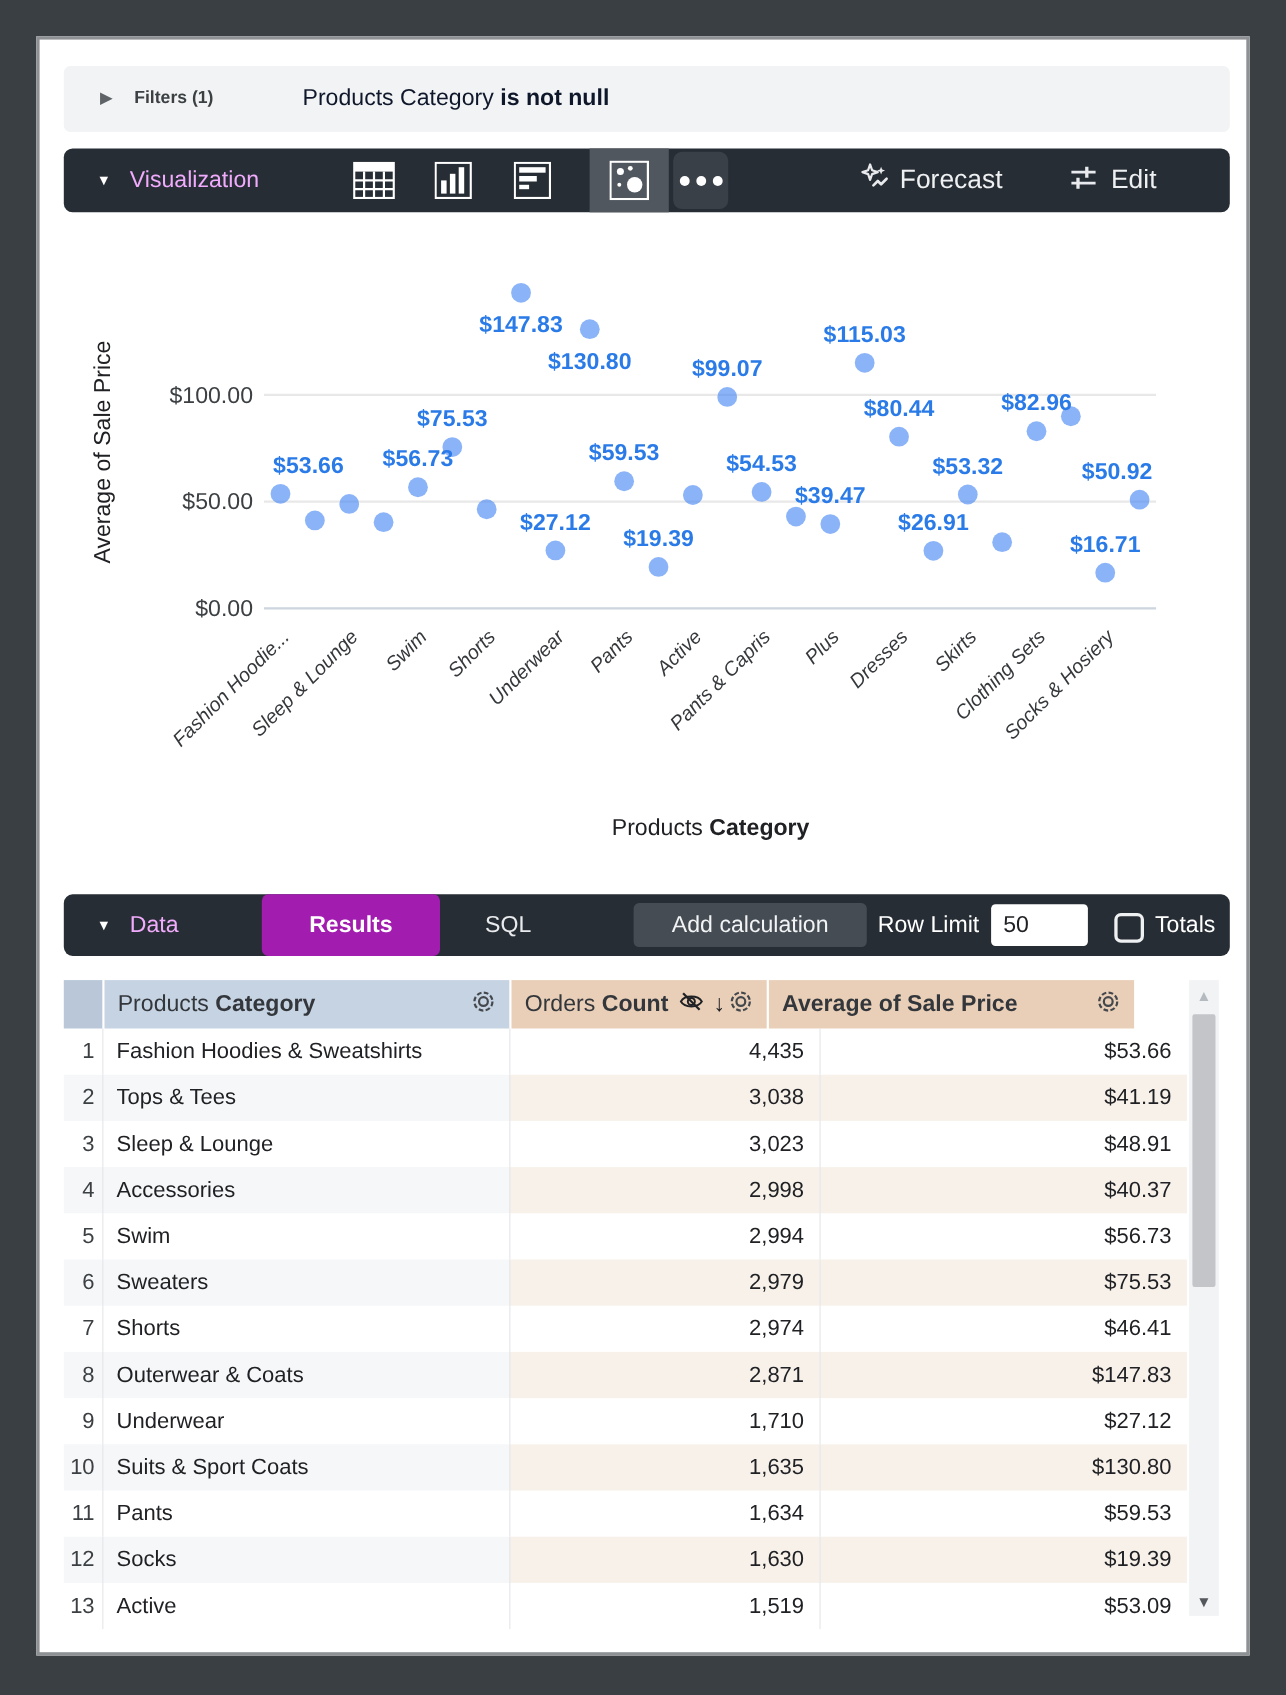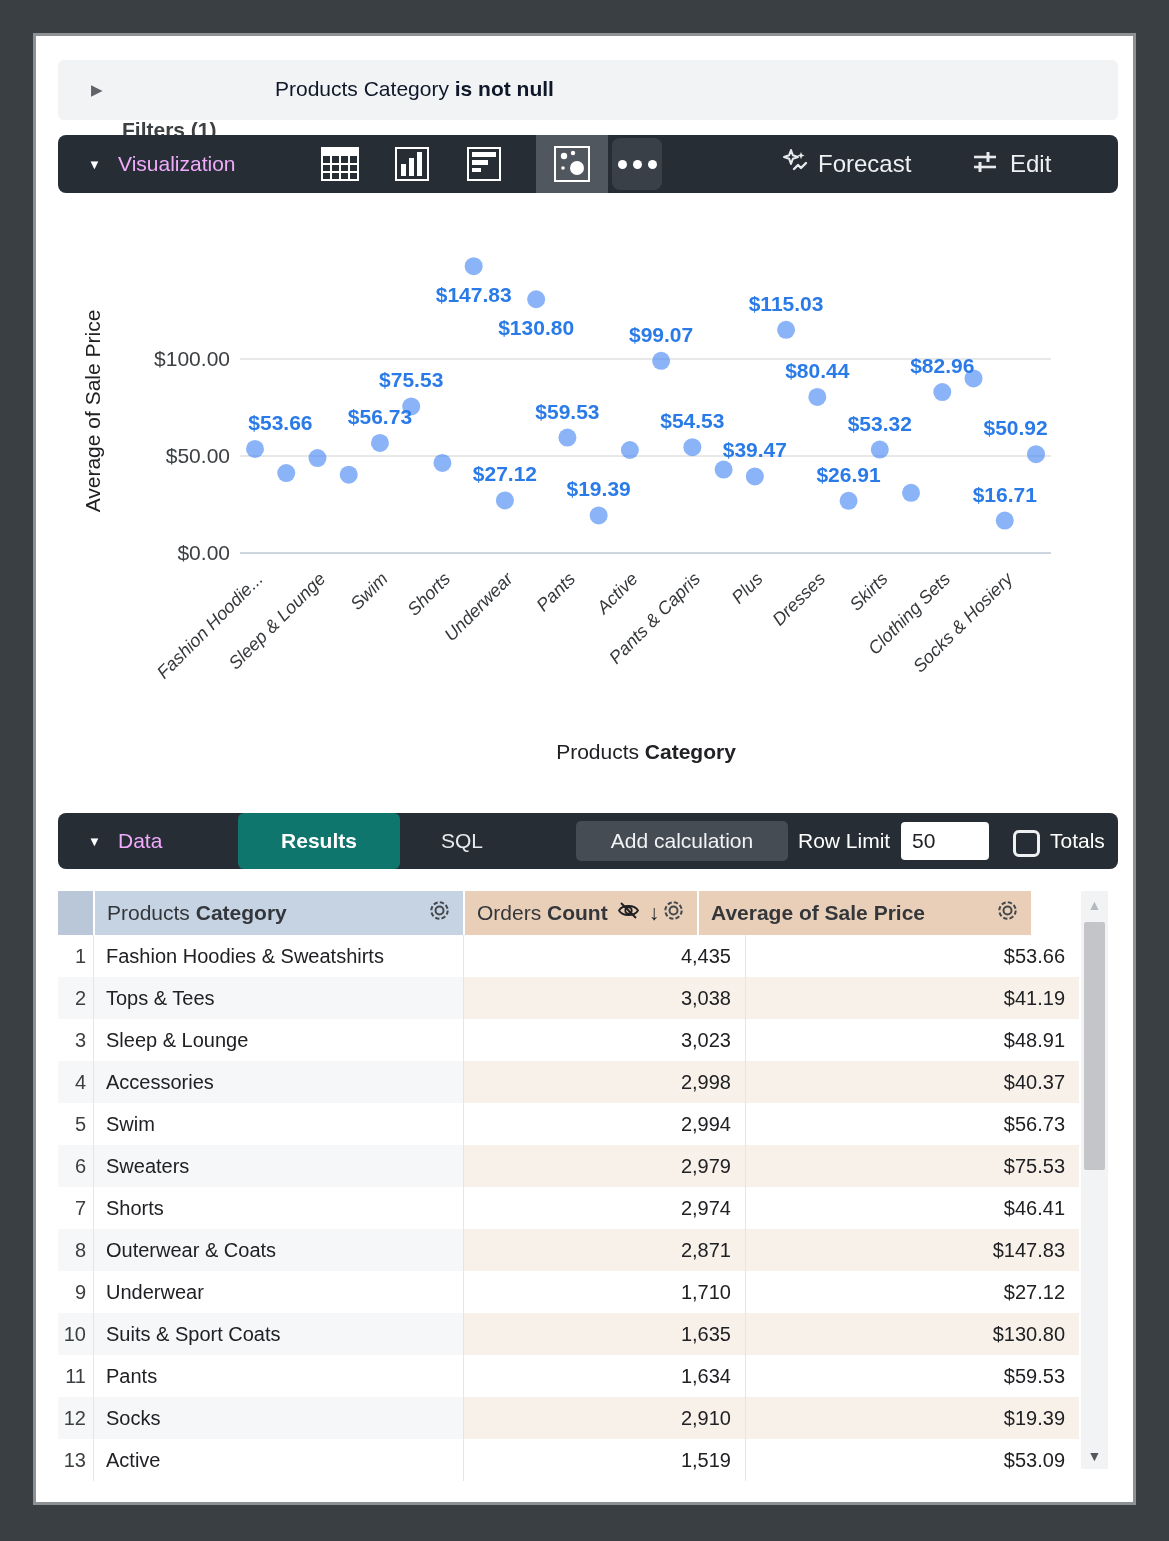--- a/index.html
+++ b/index.html
@@ -10,41 +10,41 @@
   .card{
     position:absolute;left:33px;top:33px;width:1103px;height:1472px;
     background:#ffffff;border:3px solid #8e9194;box-sizing:border-box;
   }
   
   .filters-bar{
     position:absolute;left:22px;top:24px;width:1060px;height:60px;
     background:#f1f3f4;border-radius:6px;
   }
   .tri-right{position:absolute;left:33px;top:0;line-height:60px;font-size:15px;color:#5f6368;}
-  .filters-label{position:absolute;left:64px;top:0;line-height:60px;font-size:21px;font-weight:600;color:#3c4043;margin-top:40px;}
+  .filters-label{position:absolute;left:64px;top:0;line-height:60px;font-size:16px;font-weight:600;color:#3c4043;}
   .filter-text{position:absolute;left:217px;top:0;line-height:58px;font-size:21px;color:#0f172a;}
   .filter-text b{font-weight:700;}
   
   .dark-bar{
     position:absolute;left:22px;width:1060px;background:#262d34;border-radius:8px;color:#fff;
   }
   .viz-bar{top:99px;height:58px;}
   .data-bar{top:777px;height:56px;}
   .caret{position:absolute;left:30px;top:50%;transform:translateY(-50%);font-size:13px;color:#fff;}
   .bar-title{position:absolute;left:60px;top:50%;transform:translateY(-50%);font-size:21px;font-weight:500;color:#f0abfc;}
   .vb-slot{position:absolute;top:0;height:100%;display:flex;align-items:center;justify-content:center;}
   .vb-tile-selected{background:#51575f;}
   .vb-tile-more{background:#3a4048;border-radius:8px;top:3px;height:52px;}
   .dots{display:flex;gap:6px;}
   .dots i{width:9px;height:9px;border-radius:50%;background:#fff;}
   .bar-action-label{position:absolute;top:50%;transform:translateY(-50%);font-size:24px;color:#eef0f2;}
   .bar-icon{position:absolute;top:50%;transform:translateY(-50%);}
   
   .tab-results{
-    position:absolute;left:180px;top:0;width:162px;height:100%;background:#0f766e;border-radius:6px;
+    position:absolute;left:180px;top:0;width:162px;height:100%;background:#a21caf;border-radius:6px;
     display:flex;align-items:center;justify-content:center;font-size:21px;font-weight:700;color:#fff;
   }
   .tab-sql{position:absolute;left:383px;top:50%;transform:translateY(-50%);font-size:21px;color:#e8eaed;}
   .add-calc{
     position:absolute;left:518px;top:8px;width:212px;height:40px;background:#454c54;border-radius:5px;
     display:flex;align-items:center;justify-content:center;font-size:21px;color:#f1f3f4;
   }
   .row-limit-label{position:absolute;left:740px;top:50%;transform:translateY(-50%);font-size:21px;color:#fff;}
   .row-limit-input{
     position:absolute;left:843px;top:9px;width:88px;height:38px;box-sizing:border-box;border:none;border-radius:4px;
@@ -360,21 +360,21 @@
         </div>
         <div class="trow odd">
           <div class="tcell c-num">11</div>
           <div class="tcell c-cat">Pants</div>
           <div class="tcell c-orders">1,634</div>
           <div class="tcell c-avg">$59.53</div>
         </div>
         <div class="trow even">
           <div class="tcell c-num">12</div>
           <div class="tcell c-cat">Socks</div>
-          <div class="tcell c-orders">2,910</div>
+          <div class="tcell c-orders">1,630</div>
           <div class="tcell c-avg">$19.39</div>
         </div>
         <div class="trow odd">
           <div class="tcell c-num">13</div>
           <div class="tcell c-cat">Active</div>
           <div class="tcell c-orders">1,519</div>
           <div class="tcell c-avg">$53.09</div>
         </div>
       </div>
 

